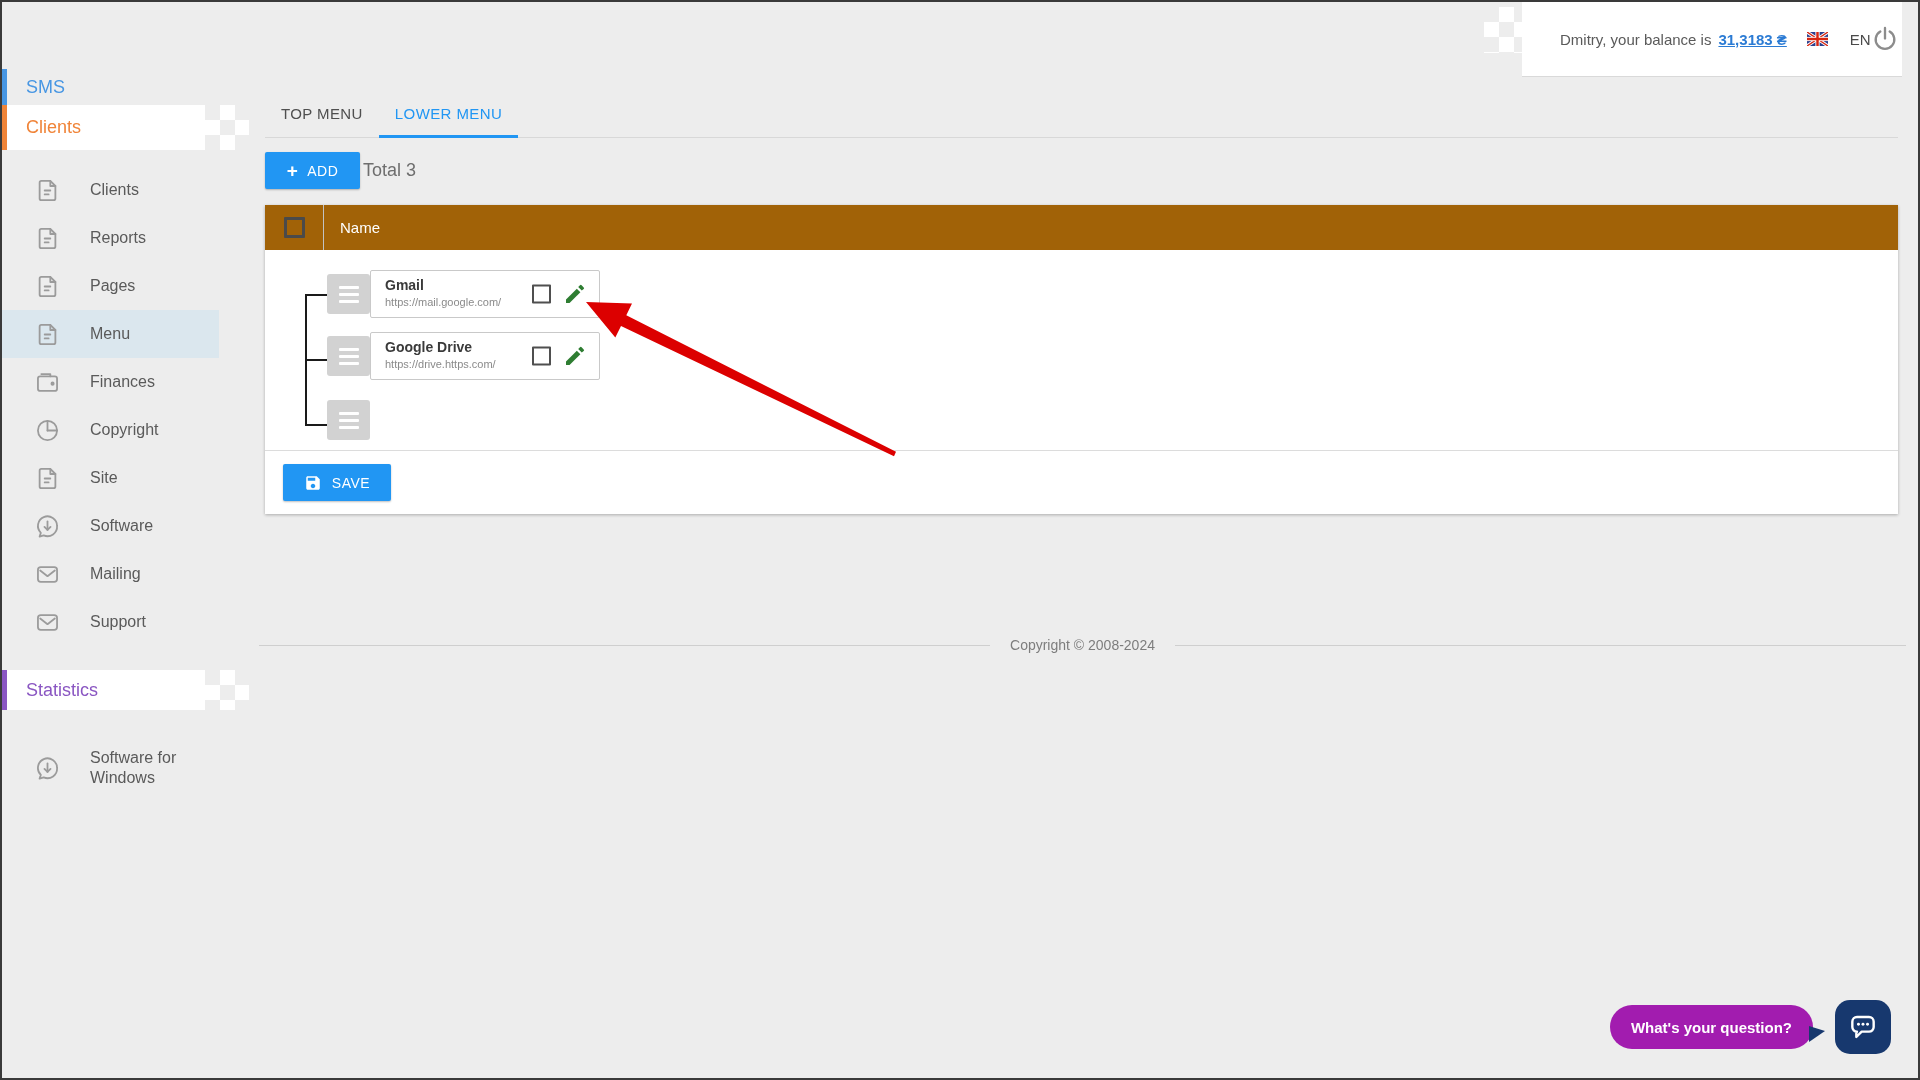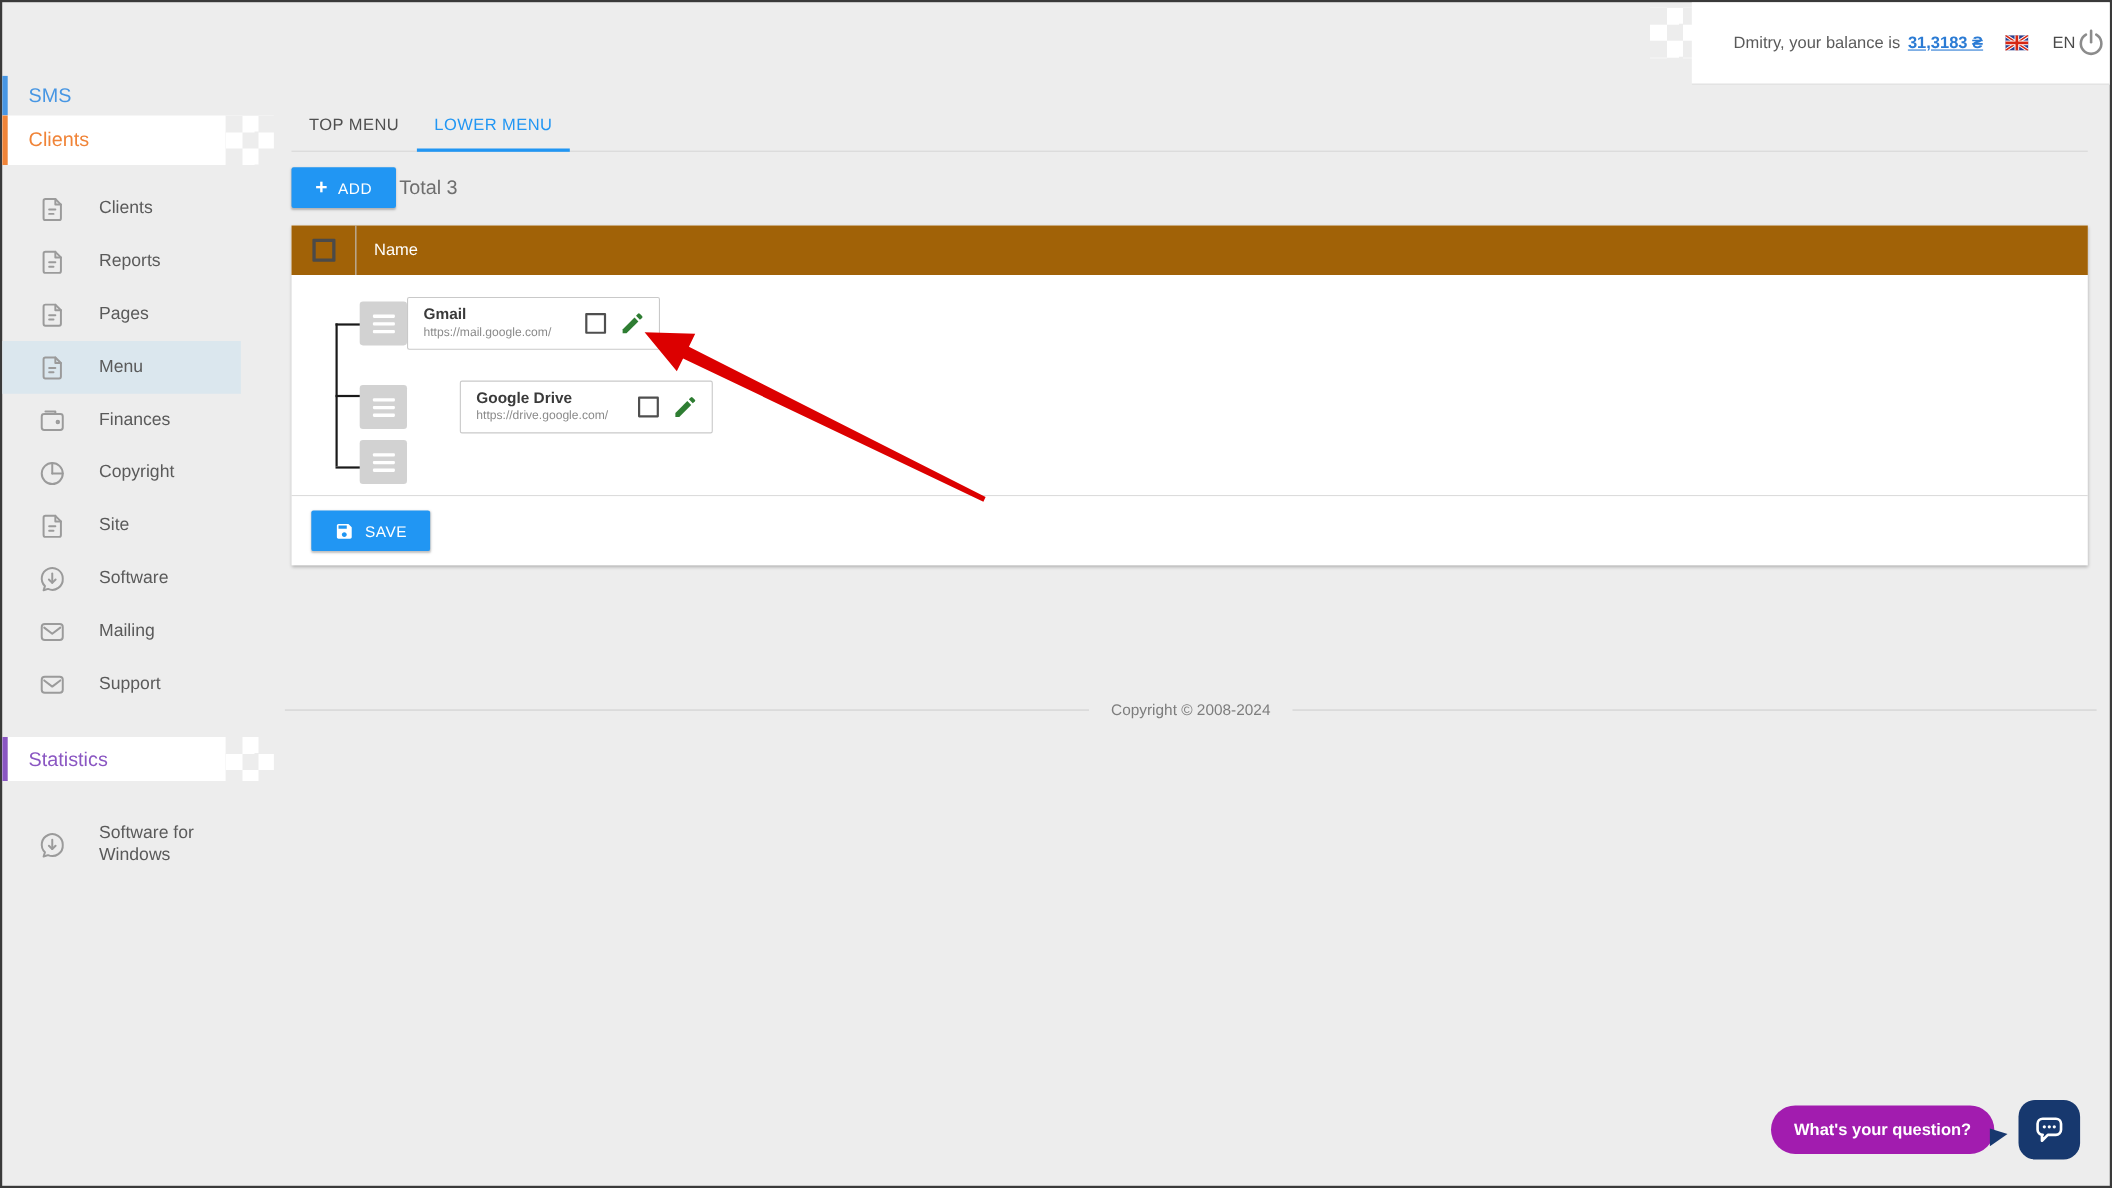--- a/index.html
+++ b/index.html
@@ -1,21 +1,21 @@
 <!DOCTYPE html>
 <html><head>
 <meta charset="utf-8">
 <style>
   * { margin:0; padding:0; box-sizing:border-box; }
   html,body { width:1920px; height:1080px; font-family:"Liberation Sans", sans-serif; }
   .viewport { position:relative; width:1920px; height:1080px; background:#ededed; overflow:hidden;
               border:2px solid #3a3a3a; }
 
   
-  .topbar { position:absolute; top:0; right:0; width:380px; height:75px; background:#fff;
+  .topbar { position:absolute; top:0; right:16px; width:380px; height:75px; background:#fff;
             border-bottom:1px solid #d9d9d9; display:flex; align-items:center; padding-left:38px; }
   .topbar .checker-left { position:absolute; left:-38px; top:5px; width:58px; height:46px; }
   .checker { background-image:conic-gradient(#fff 0 90deg, transparent 90deg 180deg, #fff 180deg 270deg, transparent 270deg 360deg);
              background-size:30px 30px; }
   .greeting { font-size:15px; color:#5a5a5a; white-space:nowrap; }
   .balance-link { font-size:15px; font-weight:bold; color:#2b7bd4; text-decoration:underline; margin-left:7px; white-space:nowrap; cursor:pointer; }
   .flag { width:21px; height:14px; margin-left:20px; flex:none; }
   .lang { font-size:15px; color:#4a4a4a; margin-left:22px; cursor:pointer; }
   .power-btn { margin-left:auto; margin-right:20px; width:28px; height:28px; cursor:pointer; flex:none; }
 
@@ -267,29 +267,29 @@
             <div class="item-title">Gmail</div>
             <div class="item-url">https://mail.google.com/</div>
             <div class="item-cb"></div>
             <svg class="edit-btn" viewBox="0 0 24 24" fill="#2e7d32">
               <path d="M3 17.46V21h3.54L17.37 10.17l-3.54-3.54L3 17.46z"></path>
               <path d="M20.71 7.04a1.17 1.17 0 0 0 0-1.66l-2.09-2.09a1.17 1.17 0 0 0-1.66 0l-1.75 1.75 3.54 3.54 1.96-1.54z"></path>
             </svg>
           </div>
         </div>
 
-        <div class="menu-item" style="top:96px;gap:48px;">
+        <div class="menu-item" style="top:82px;">
           <div class="drag-handle">
               <span></span>
               <span></span>
               <span></span>
             </div>
           <div class="item-card">
             <div class="item-title">Google Drive</div>
-            <div class="item-url">https://drive.google.com/</div>
+            <div class="item-url">https://drive.https.com/</div>
             <div class="item-cb"></div>
             <svg class="edit-btn" viewBox="0 0 24 24" fill="#2e7d32">
               <path d="M3 17.46V21h3.54L17.37 10.17l-3.54-3.54L3 17.46z"></path>
               <path d="M20.71 7.04a1.17 1.17 0 0 0 0-1.66l-2.09-2.09a1.17 1.17 0 0 0-1.66 0l-1.75 1.75 3.54 3.54 1.96-1.54z"></path>
             </svg>
           </div>
         </div>
 
         <div class="menu-item" style="top:150px;">
           <div class="drag-handle">

